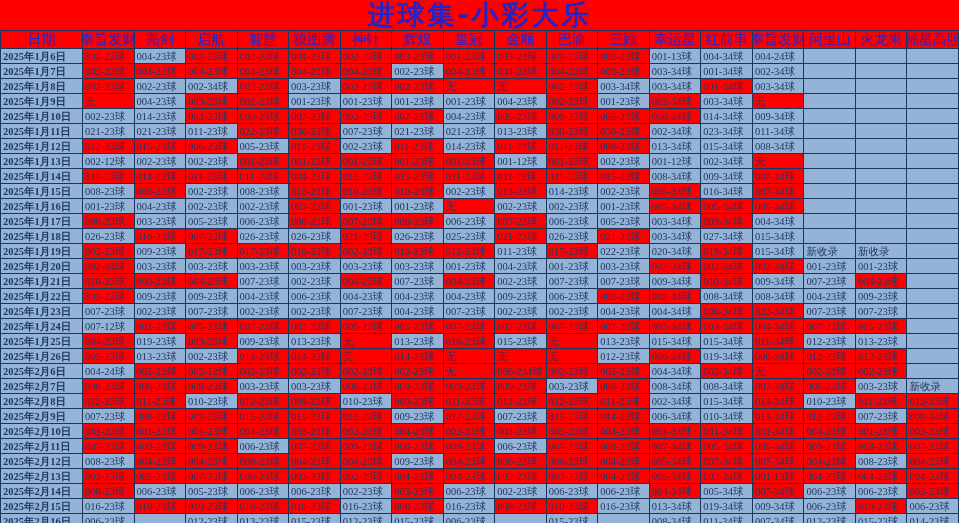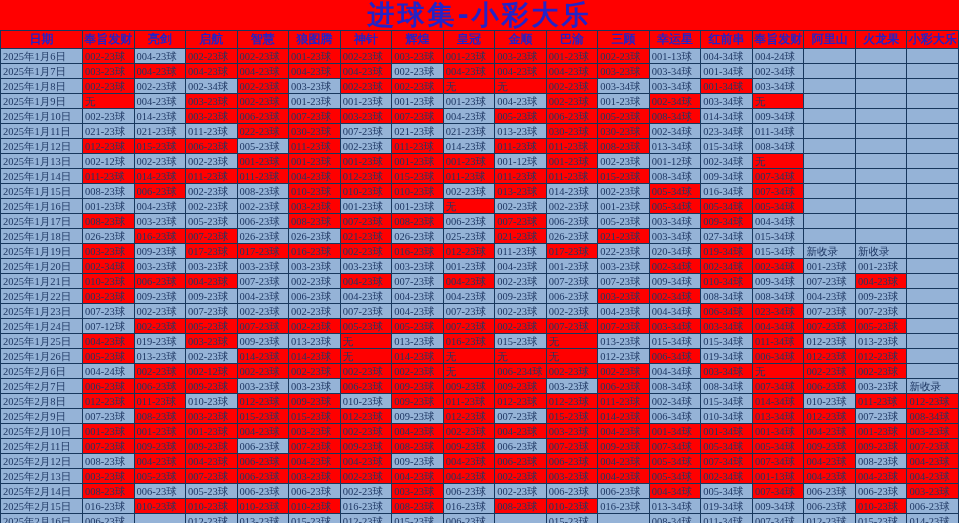--- a/index.html
+++ b/index.html
@@ -22,39 +22,40 @@
     grid-template-columns:82px repeat(17,1fr);
     width:959px;
     border-top:1px solid var(--border,#17375D);
     border-left:1px solid var(--border,#17375D);
     box-sizing:border-box;
   }
   .hcell{
     height:18px;box-sizing:border-box;
     background:var(--red,#FF0000);
     color:var(--header_text,#2323C8);
-    font-size:12px;font-weight:bold;
+    font-size:14px;font-weight:normal;
     display:flex;align-items:center;justify-content:center;
     border-right:1px solid var(--border,#17375D);
     border-bottom:1px solid var(--border,#17375D);
     white-space:nowrap;overflow:hidden;
   }
   .cell{
     height:15px;box-sizing:border-box;
     font-family:"Liberation Serif", serif;
     font-size:10.5px;line-height:13px;
     color:var(--text,#1F3864);
     padding:1px 1px 0 2px;
     border-right:1px solid var(--border,#17375D);
     border-bottom:1px solid var(--border,#17375D);
     white-space:nowrap;overflow:hidden;
   }
   .cell.date{
     text-align:center;padding-right:19px;
     background:var(--blue,#95B3D7);
+    font-weight:bold;
   }
   .bg-r{background:var(--red,#FF0000);}
   .bg-b{background:var(--blue,#95B3D7);}
 </style>
 </head>
 <body>
 
 <div class="title-bar">
   <span class="title-text">进球集-小彩大乐</span>
 </div>
@@ -70,21 +71,21 @@
     <div class="hcell">辉煌</div>
     <div class="hcell">皇冠</div>
     <div class="hcell">金顺</div>
     <div class="hcell">巴渝</div>
     <div class="hcell">三顾</div>
     <div class="hcell">幸运星</div>
     <div class="hcell">红前串</div>
     <div class="hcell">奉旨发财</div>
     <div class="hcell">阿里山</div>
     <div class="hcell">火龙果</div>
-    <div class="hcell">小彩大乐</div>
+    <div class="hcell">福星高照</div>
     <div class="cell date">2025年1月6日</div>
     <div class="cell bg-r">002-23球</div>
     <div class="cell bg-b">004-23球</div>
     <div class="cell bg-r">002-23球</div>
     <div class="cell bg-r">002-23球</div>
     <div class="cell bg-r">001-23球</div>
     <div class="cell bg-r">002-23球</div>
     <div class="cell bg-r">003-23球</div>
     <div class="cell bg-r">001-23球</div>
     <div class="cell bg-r">003-23球</div>

